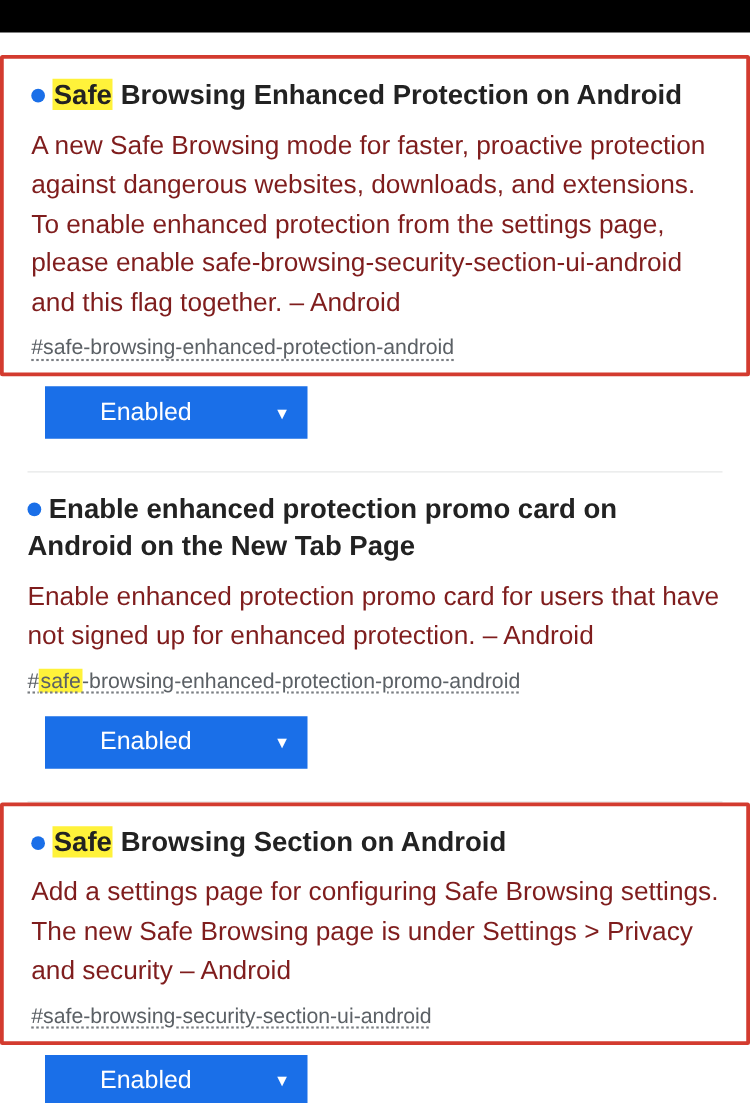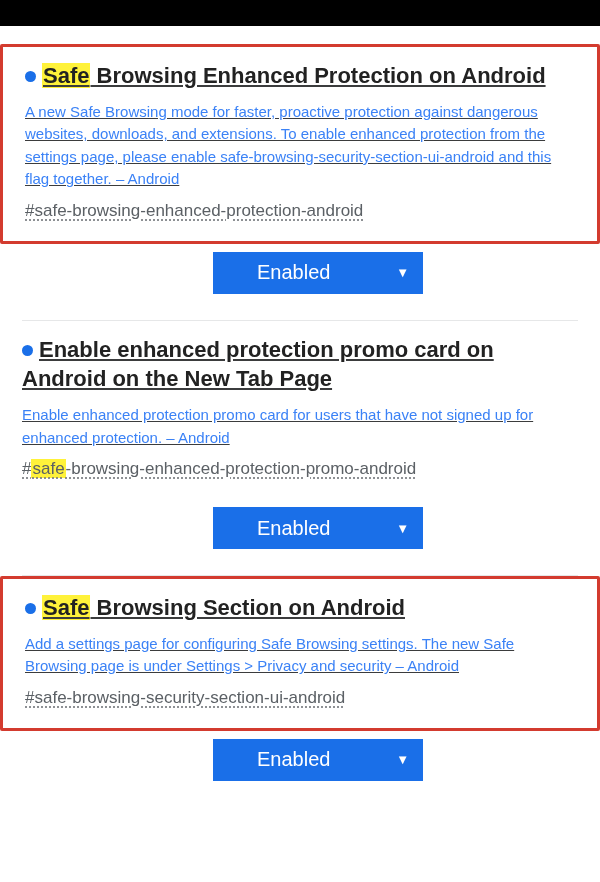--- a/index.html
+++ b/index.html
@@ -13,23 +13,22 @@
   .page {
     width: 600px;
     background: #fff;
   }
   .topbar {
     height: 26px;
     background: #000000;
     margin-bottom: 18px;
   }
   .flag-block {
-    padding: 14px 22px 16px 22px;
+    padding: 14px 22px 6px 22px;
     position: relative;
-    text-decoration: underline;
   }
   .boxed {
     border: 3px solid #d33b2f;
     border-radius: 2px;
   }
   .title-row {
     font-size: 22px;
     font-weight: 700;
     color: #222;
     line-height: 1.35;
@@ -42,36 +41,35 @@
     border-radius: 50%;
     background: #1a6fe8;
     margin-right: 6px;
     vertical-align: 1px;
   }
   .hl {
     background: #fff23a;
     padding: 0 1px;
   }
   .desc {
-    font-size: 15px;
+    font-size: 21px;
     line-height: 1.5;
-    color: #3b82f6;
+    color: #7f1d1d;
     margin-bottom: 10px;
   }
   .anchor {
     display: inline-block;
     font-size: 17px;
     color: #5b6065;
     text-decoration: underline dotted #7a7e82;
     text-underline-offset: 4px;
     margin-bottom: 4px;
   }
   .select-row {
     padding: 8px 0 14px 36px;
-    text-align: center;
   }
   .select-box {
     display: inline-flex;
     align-items: center;
     justify-content: space-between;
     width: 210px;
     height: 42px;
     background: #1a6fe8;
     color: #ffffff;
     font-size: 20px;

